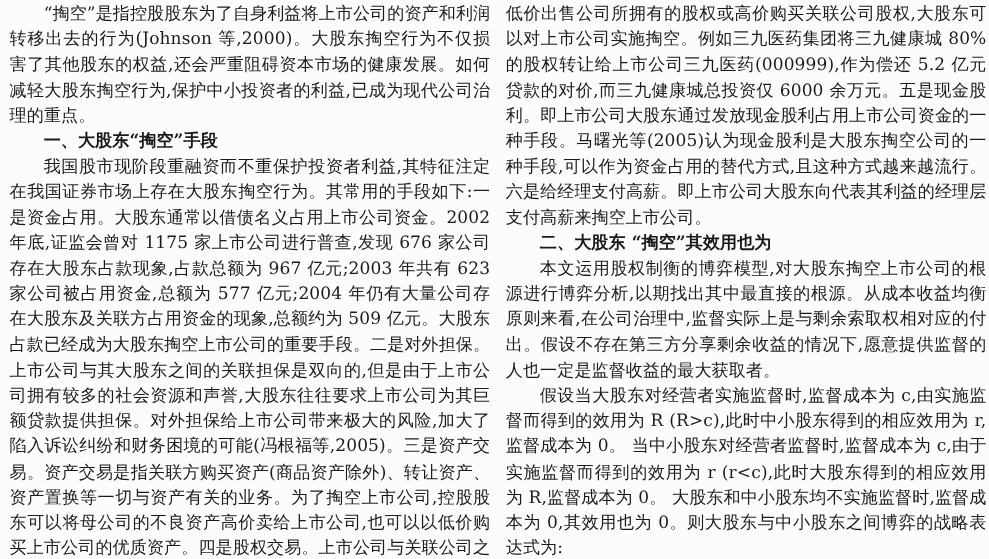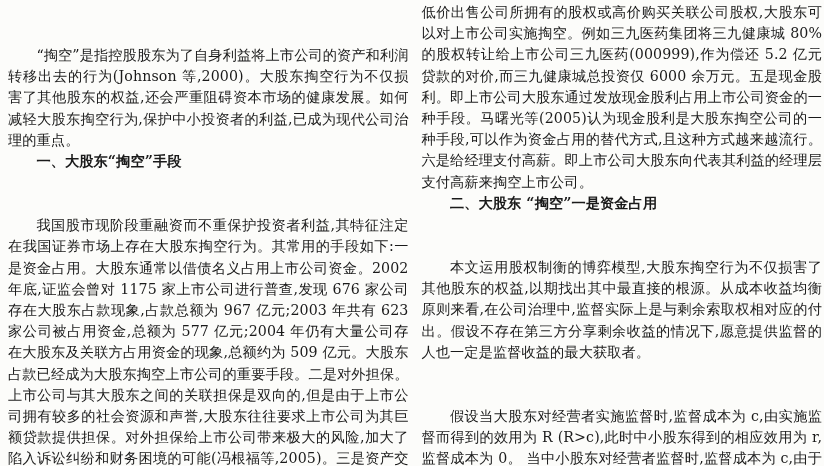--- a/index.html
+++ b/index.html
@@ -29,36 +29,35 @@
     line-height: 21.2px;
     letter-spacing: 0.1px;
   }
   .column p {
     margin: 0;
     text-align: justify;
     text-justify: inter-character;
   }
   .para.indent {
     text-indent: 2em;
-    margin-top: 43px;
   }
   .heading {
     font-weight: 700;
     text-indent: 2em;
     text-align: right;
   }
 </style>
 </head>
 <body style="--paper: #fcfcfa; --ink: #1a1a1a;">
 
 <div class="page">
   <div class="column">
       <p class="para indent">“掏空”是指控股股东为了自身利益将上市公司的资产和利润转移出去的行为(Johnson 等,2000)。大股东掏空行为不仅损害了其他股东的权益,还会严重阻碍资本市场的健康发展。如何减轻大股东掏空行为,保护中小投资者的利益,已成为现代公司治理的重点。</p>
       <p class="heading">一、大股东“掏空”手段</p>
       <p class="para indent">我国股市现阶段重融资而不重保护投资者利益,其特征注定在我国证券市场上存在大股东掏空行为。其常用的手段如下:一是资金占用。大股东通常以借债名义占用上市公司资金。2002 年底,证监会曾对 1175 家上市公司进行普查,发现 676 家公司存在大股东占款现象,占款总额为 967 亿元;2003 年共有 623 家公司被占用资金,总额为 577 亿元;2004 年仍有大量公司存在大股东及关联方占用资金的现象,总额约为 509 亿元。大股东占款已经成为大股东掏空上市公司的重要手段。二是对外担保。上市公司与其大股东之间的关联担保是双向的,但是由于上市公司拥有较多的社会资源和声誉,大股东往往要求上市公司为其巨额贷款提供担保。对外担保给上市公司带来极大的风险,加大了陷入诉讼纠纷和财务困境的可能(冯根福等,2005)。三是资产交易。资产交易是指关联方购买资产(商品资产除外)、转让资产、资产置换等一切与资产有关的业务。为了掏空上市公司,控股股东可以将母公司的不良资产高价卖给上市公司,也可以以低价购买上市公司的优质资产。四是股权交易。上市公司与关联公司之间发生的股权转让等交易。通过</p>
     </div>
   <div class="column">
       <p class="para">低价出售公司所拥有的股权或高价购买关联公司股权,大股东可以对上市公司实施掏空。例如三九医药集团将三九健康城 80%的股权转让给上市公司三九医药(000999),作为偿还 5.2 亿元贷款的对价,而三九健康城总投资仅 6000 余万元。五是现金股利。即上市公司大股东通过发放现金股利占用上市公司资金的一种手段。马曙光等(2005)认为现金股利是大股东掏空公司的一种手段,可以作为资金占用的替代方式,且这种方式越来越流行。六是给经理支付高薪。即上市公司大股东向代表其利益的经理层支付高薪来掏空上市公司。</p>
-      <p class="heading">二、大股东 “掏空”一是资金占用</p>
-      <p class="para indent">本文运用股权制衡的博弈模型,大股东掏空行为不仅损害了其他股东的权益,以期找出其中最直接的根源。从成本收益均衡原则来看,在公司治理中,监督实际上是与剩余索取权相对应的付出。假设不存在第三方分享剩余收益的情况下,愿意提供监督的人也一定是监督收益的最大获取者。</p>
+      <p class="heading">二、大股东 “掏空”其效用也为</p>
+      <p class="para indent">本文运用股权制衡的博弈模型,对大股东掏空上市公司的根源进行博弈分析,以期找出其中最直接的根源。从成本收益均衡原则来看,在公司治理中,监督实际上是与剩余索取权相对应的付出。假设不存在第三方分享剩余收益的情况下,愿意提供监督的人也一定是监督收益的最大获取者。</p>
       <p class="para indent">假设当大股东对经营者实施监督时,监督成本为 c,由实施监督而得到的效用为 R (R&gt;c),此时中小股东得到的相应效用为 r,监督成本为 0。 当中小股东对经营者监督时,监督成本为 c,由于实施监督而得到的效用为 r (r&lt;c),此时大股东得到的相应效用为 R,监督成本为 0。 大股东和中小股东均不实施监督时,监督成本为 0,其效用也为 0。则大股东与中小股东之间博弈的战略表达式为:</p>
     </div>
 </div>
 
 </body></html>

